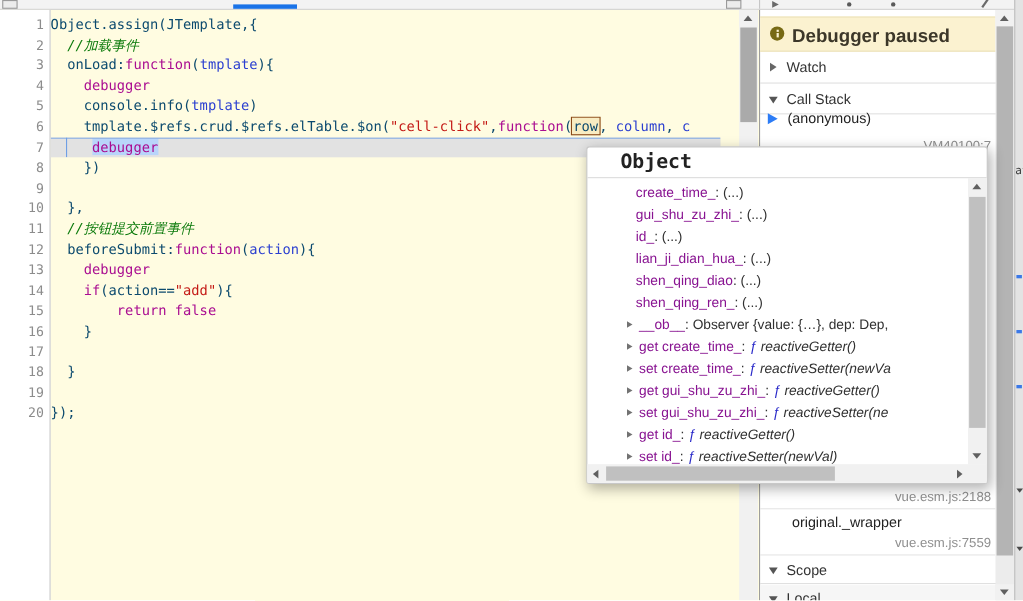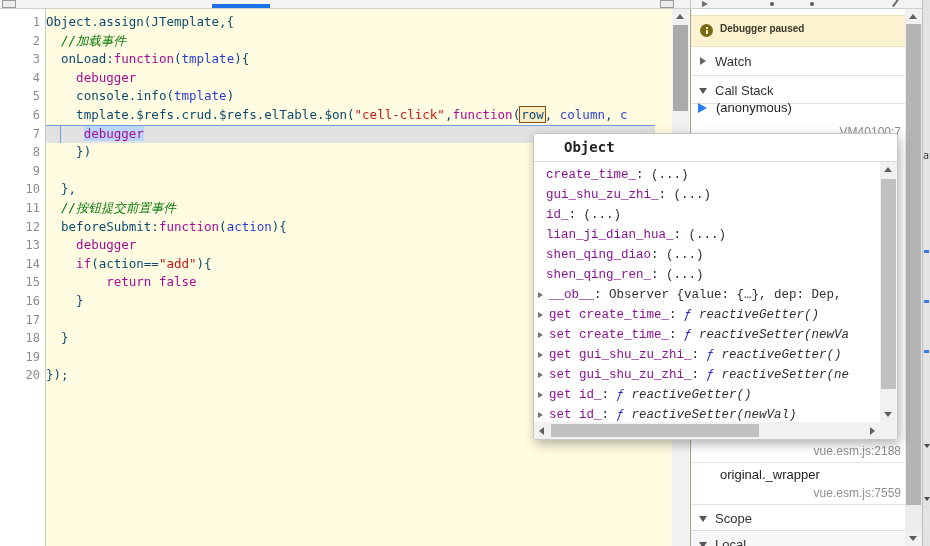--- a/index.html
+++ b/index.html
@@ -43,35 +43,35 @@
   .arr{position:absolute;width:0;height:0;}
   .arr-up{left:4px;top:5px;border-left:4.5px solid transparent;border-right:4.5px solid transparent;border-bottom:5px solid #606060;}
   .arr-dn{left:4px;top:5px;border-left:4.5px solid transparent;border-right:4.5px solid transparent;border-top:5px solid #606060;}
   .arr-lf{left:5px;top:4px;border-top:4.5px solid transparent;border-bottom:4.5px solid transparent;border-right:5px solid #606060;}
   .arr-rt{left:5px;top:4px;border-top:4.5px solid transparent;border-bottom:4.5px solid transparent;border-left:5px solid #606060;}
 
   
   .popup{position:absolute;left:533px;top:133px;width:365px;height:307px;background:#fff;border:1px solid #c8c8c8;
          border-radius:3px;box-shadow:2px 4px 12px rgba(0,0,0,.30);z-index:60;box-sizing:border-box;}
   .popup-title{height:27px;line-height:27px;border-bottom:1px solid #dcdcdc;font-family:"DejaVu Sans Mono",monospace;
-               font-size:14px;font-weight:bold;color:#222;padding-left:30px;white-space:pre;}
+               font-size:18px;font-weight:bold;color:#222;padding-left:30px;white-space:pre;}
   .popup-body{position:absolute;left:0;top:28px;width:346px;height:260px;overflow:hidden;padding-top:3px;box-sizing:border-box;}
-  .prow{height:20px;line-height:20px;white-space:pre;font-family:Liberation Mono, monospace;font-size:12.5px;
-        padding-left:15px;position:relative;overflow:hidden;}
+  .prow{height:20px;line-height:20px;white-space:pre;font-family:Liberation Sans, sans-serif;font-size:12.5px;
+        padding-left:15px;position:relative;overflow:hidden;margin-left:32px;}
   .prow.noarrow{padding-left:12px;}
   .pn{color:#881391;}
   .pc,.pv{color:#303030;}
   .fl{color:#2a2ac9;font-style:italic;}
   .fn{color:#303030;font-style:italic;}
   .tri{position:absolute;left:4px;top:7px;width:0;height:0;border-left:5px solid #727272;border-top:3.5px solid transparent;border-bottom:3.5px solid transparent;}
 
   
   .sidebar{position:absolute;left:690px;top:9px;width:215px;height:537px;background:#fff;border-left:1px solid #9e9e9e;box-sizing:border-box;}
   .banner{position:absolute;left:0;top:6px;width:214px;height:32px;background:#fbf2d0;border-top:1px solid #ece1ba;border-bottom:1px solid #ece1ba;box-sizing:border-box;}
-  .banner-text{position:absolute;left:29px;top:7px;font-size:10px;font-weight:bold;color:#3c3729;}
+  .banner-text{position:absolute;left:29px;top:7px;font-size:17px;font-weight:bold;color:#3c3729;}
   .info-icon{position:absolute;left:9px;top:8px;width:13px;height:13px;border-radius:50%;background:#776a14;}
   .info-icon::before{content:"";position:absolute;left:5.5px;top:6px;width:2px;height:4px;background:#fbf2d0;}
   .info-icon::after{content:"";position:absolute;left:5.5px;top:3px;width:2px;height:2px;background:#fbf2d0;}
   .side-row{position:absolute;left:0;width:238px;box-sizing:border-box;}
   .sec-head{font-size:13px;color:#333;border-bottom:1px solid #e0e0e0;}
   .sec-label{position:absolute;left:24px;top:50%;transform:translateY(-50%);}
   .tri-r2{position:absolute;left:9px;top:50%;margin-top:-4px;width:0;height:0;border-left:6px solid #666;border-top:4px solid transparent;border-bottom:4px solid transparent;}
   .tri-d2{position:absolute;left:8px;top:50%;margin-top:-2px;width:0;height:0;border-top:6px solid #555;border-left:4px solid transparent;border-right:4px solid transparent;}
   .frame-name{font-size:13px;color:#222;line-height:20px;padding-left:25px;white-space:nowrap;overflow:hidden;}
   .frame-marker{position:absolute;left:7px;top:5px;width:0;height:0;border-left:9px solid #2c7cf6;border-top:5px solid transparent;border-bottom:5px solid transparent;}

